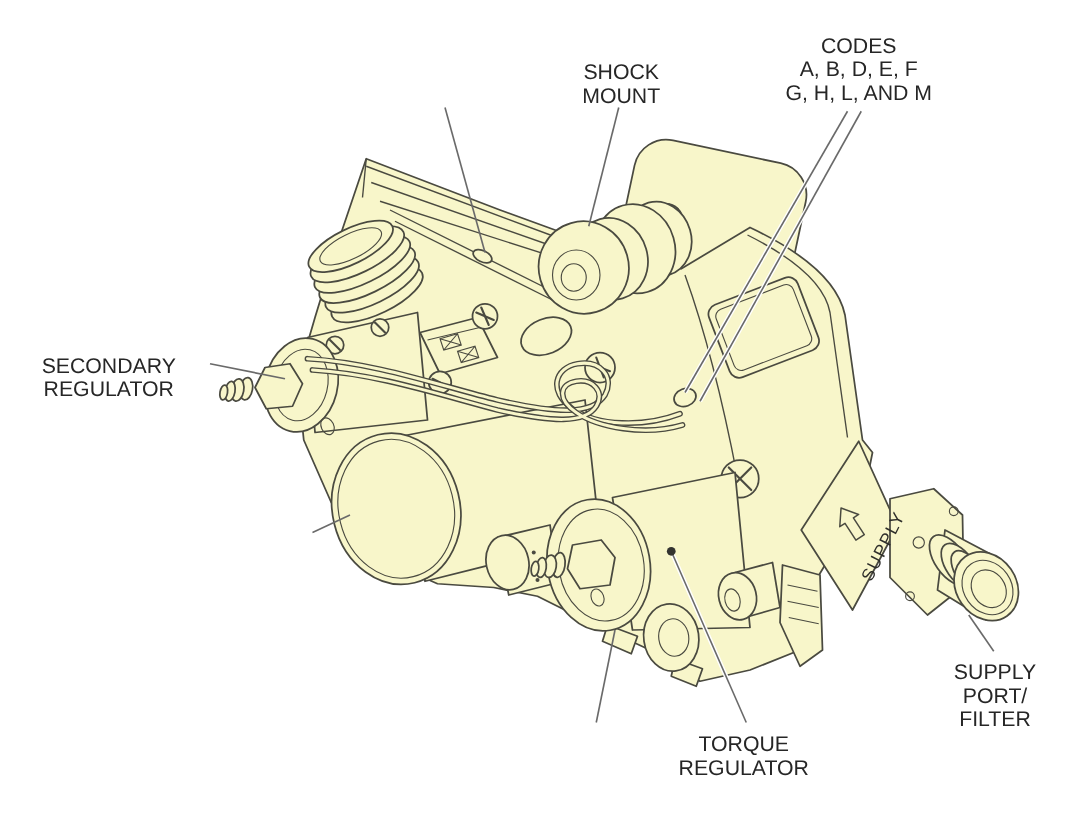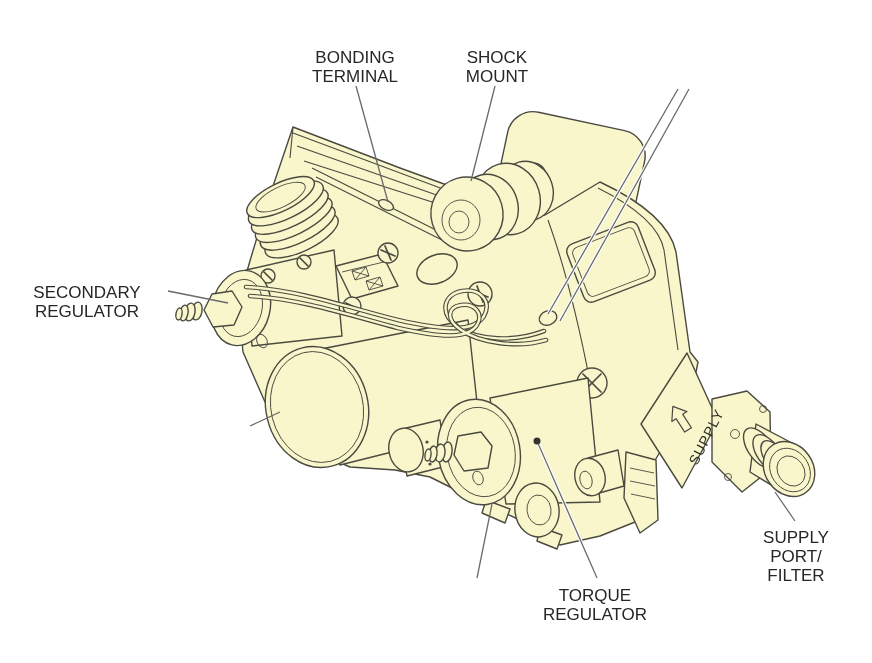--- a/index.html
+++ b/index.html
@@ -198,30 +198,31 @@
       <line class="leader" x1="168" y1="291" x2="228" y2="303"></line>
       <line class="leader" x1="250" y1="426" x2="280" y2="412"></line>
       <line class="leader" x1="492" y1="504" x2="477" y2="578"></line>
       <line class="casing" x1="537" y1="441" x2="597" y2="578"></line>
       <line class="leader" x1="537" y1="441" x2="597" y2="578"></line>
       <circle cx="537" cy="441" r="3.5" fill="#333330"></circle>
       <line class="leader" x1="795" y1="521" x2="775" y2="492"></line>
     </g>
   </svg>
 
-  <div class="callout" style="left:355px;top:48px">
-    <span>BONDING</span>
-    <span>TERMINAL</span>
-  </div>
 
   <div class="callout" style="left:497px;top:48px">
     <span>SHOCK</span>
     <span>MOUNT</span>
   </div>
 
+  <div class="callout" style="left:687px;top:27px">
+    <span>CODES</span>
+    <span>A, B, D, E, F</span>
+    <span>G, H, L, AND M</span>
+  </div>
 
   <div class="callout" style="left:87px;top:283px">
     <span>SECONDARY</span>
     <span>REGULATOR</span>
   </div>
 
 
 
   <div class="callout" style="left:595px;top:586px">
     <span>TORQUE</span>

